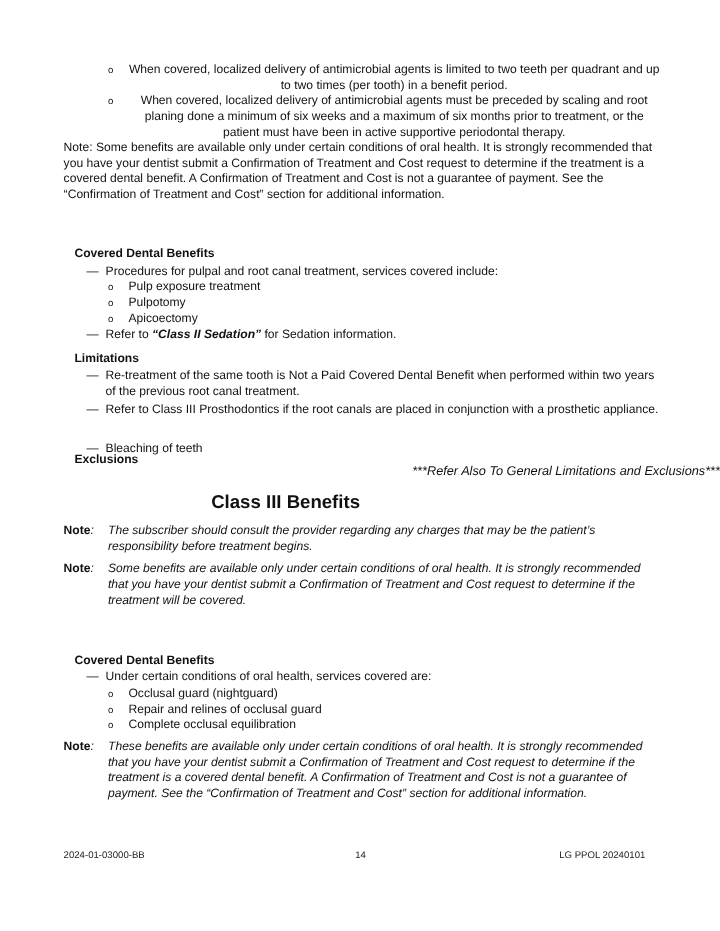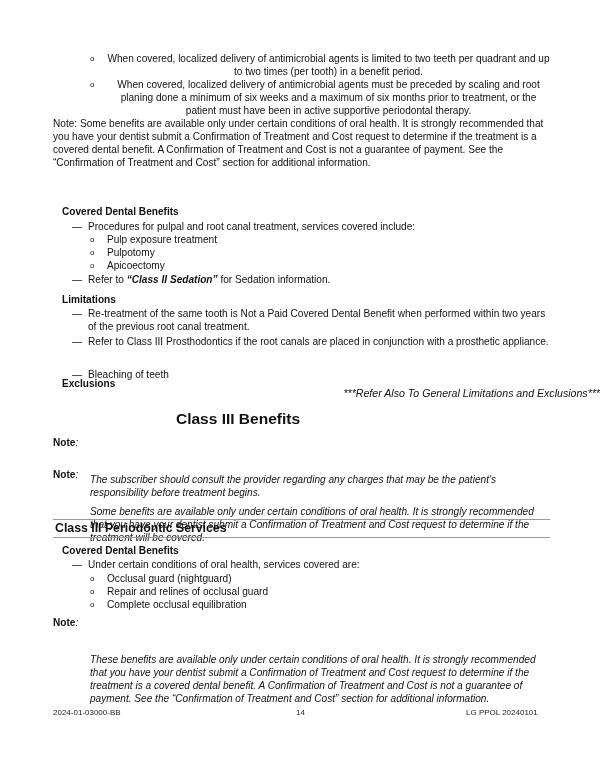--- a/index.html
+++ b/index.html
@@ -20,21 +20,21 @@
   .sub-circ .txt { position: absolute; left: 17px; }
   .section-head {
     position: absolute; left: 53px; width: 495px; height: 17px;
     border-top: 1px solid #9a9a9a; border-bottom: 1px solid #9a9a9a;
     font-weight: bold; font-size: 12.3px; line-height: 17px; padding-left: 2px;
   }
   .subhead { position: absolute; left: 62px; font-weight: bold; font-size: 10.1px; }
   .note-row { position: absolute; left: 53px; width: 495px; }
   .note-row .lbl { position: absolute; left: 0; top: 0; font-weight: bold; }
   .note-row .lbl .colon { font-weight: normal; font-style: italic; }
-  .note-row .txt { position: absolute; left: 37px; right: 12px; font-style: italic; margin-top: 37px; }
+  .note-row .txt { position: absolute; left: 37px; right: 12px; font-style: italic; }
   .para { position: absolute; left: 53px; width: 497px; }
   .center-it { position: absolute; left: 0; width: 600px; text-align: right; font-style: italic; font-size: 10.6px; }
   .big-title { position: absolute; left: 0; width: 476px; text-align: center; font-weight: bold; font-size: 15.5px; }
   .footer { position: absolute; top: 706px; font-size: 8px; color: #222; text-align: right; }
   i.em { font-style: italic; font-weight: bold; }
 </style>
 </head>
 <body>
 
 <div class="page">
@@ -96,21 +96,20 @@
 
   <div class="note-row" style="top:436px;height:26px;">
     <span class="lbl"><span>Note</span><span class="colon">:</span></span>
     <span class="txt">The subscriber should consult the provider regarding any charges that may be the patient’s responsibility before treatment begins.</span>
   </div>
   <div class="note-row" style="top:468px;height:40px;">
     <span class="lbl"><span>Note</span><span class="colon">:</span></span>
     <span class="txt">Some benefits are available only under certain conditions of oral health. It is strongly recommended that you have your dentist submit a Confirmation of Treatment and Cost request to determine if the treatment will be covered.</span>
   </div>
 
-  <div class="section-head" style="top:519px;">Class III Periodontic Services</div>
 
   <div class="subhead" style="top:544px;">Covered Dental Benefits</div>
   <div class="dash-item" style="top:558px;">
     <span class="mark">—</span>
     <span class="txt">Under certain conditions of oral health, services covered are:</span>
   </div>
   <div class="sub-circ" style="top:572px;">
     <span class="mark">o</span>
     <span class="txt">Occlusal guard (nightguard)</span>
   </div>

